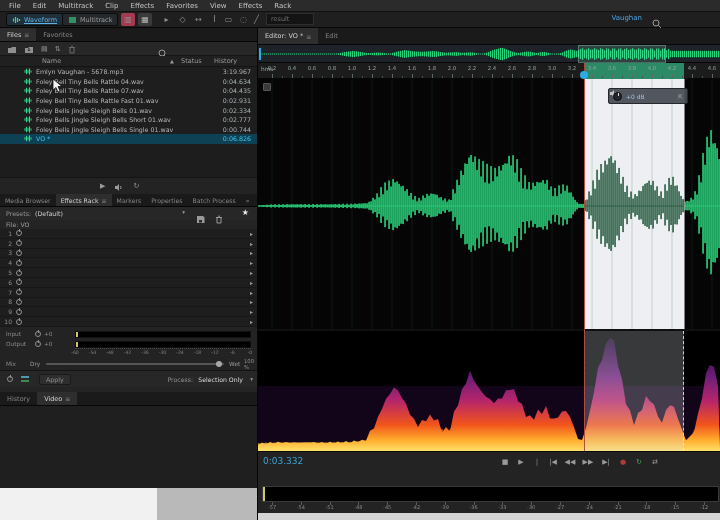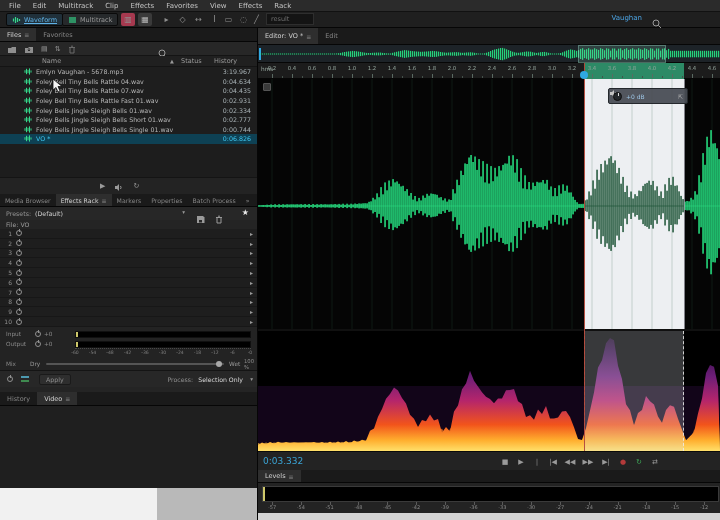--- a/index.html
+++ b/index.html
@@ -1142,26 +1142,20 @@
       <span class="t-btn" style="left:288px;">|◀</span>
       <span class="t-btn" style="left:305px;">◀◀</span>
       <span class="t-btn" style="left:323px;">▶▶</span>
       <span class="t-btn" style="left:341px;">▶|</span>
       <span class="t-btn rec" style="left:358px;">●</span>
       <span class="t-btn loop" style="left:374px;">↻</span>
       <span class="t-btn" style="left:390px;">⇄</span>
     </div>
 
     <div id="levels-panel">
-      <div class="tabbar">
-        <div class="tab active">
-          <span>Levels</span>
-          <span class="menu-glyph">≡</span>
-        </div>
-      </div>
       <div id="levels-meter"></div>
       <div id="levels-ticks">
           <span style="left: 10px;">-57</span>
           <i style="left: 10px;"></i>
           <span style="left: 38.8px;">-54</span>
           <i style="left: 38.8px;"></i>
           <span style="left: 67.6px;">-51</span>
           <i style="left: 67.6px;"></i>
           <span style="left: 96.4px;">-48</span>
           <i style="left: 96.4px;"></i>

